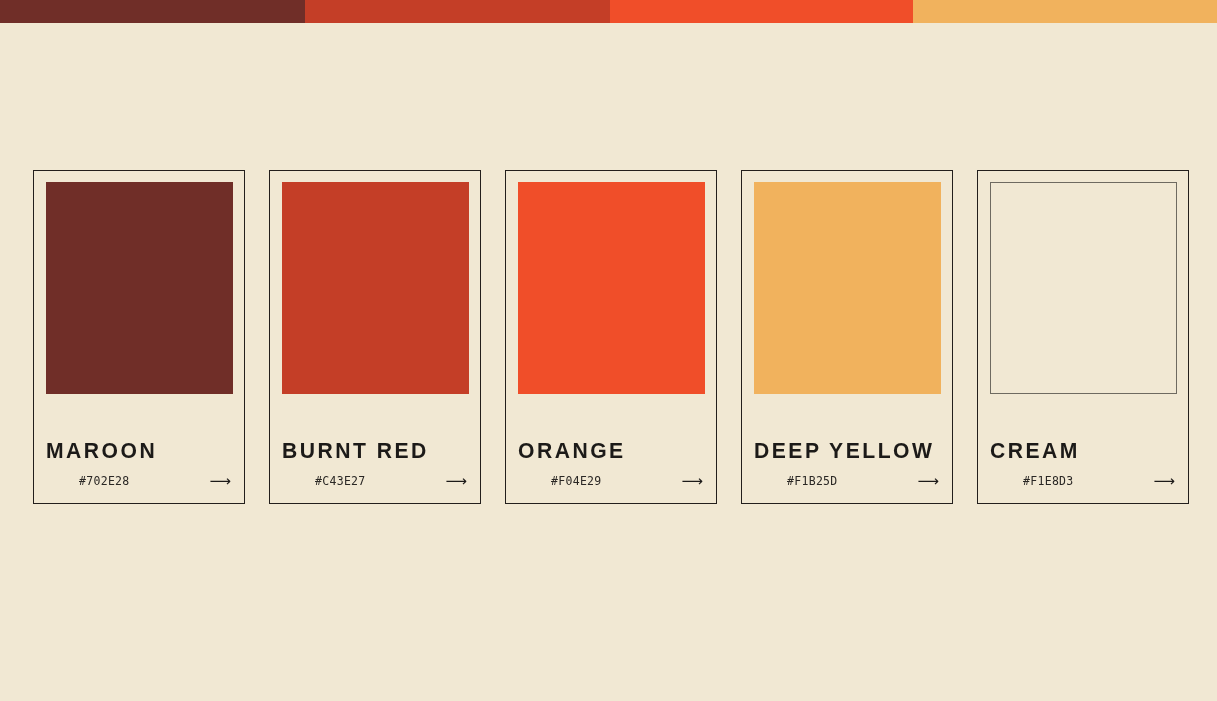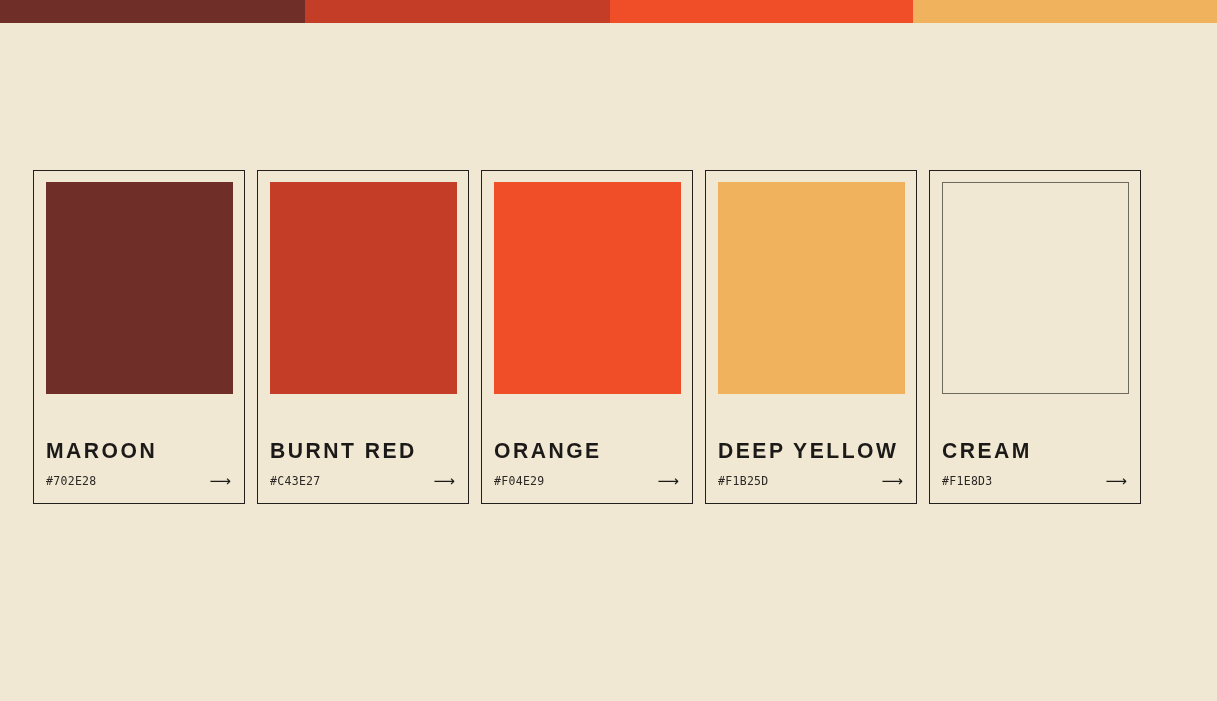--- a/index.html
+++ b/index.html
@@ -33,21 +33,21 @@
   #top-bar .seg.s3 { width: 304px; }
 
   
   #palette-row {
     position: absolute;
     left: 33px;
     top: 170px;
     width: 1156px;
     height: 336px;
     display: flex;
-    gap: 12px;
+    gap: 24px;
   }
 
   .swatch-card {
     width: 212px;
     height: 334px;
     box-sizing: border-box;
     border: 1px solid #231f1c;
     background: #F1E8D3;
     padding: 11px 12px 0 12px;
     display: flex;
@@ -91,20 +91,21 @@
     align-items: center;
     justify-content: space-between;
   }
 
   .hex-code {
     font-family: "DejaVu Sans Mono", monospace;
     font-size: 11.5px;
     letter-spacing: 0.3px;
     color: #2a2724;
     line-height: 1;
+    margin-left: 33px;
   }
 
   .arrow-link {
     font-family: "DejaVu Sans", sans-serif;
     font-size: 15px;
     color: #1c1a18;
     line-height: 1;
     letter-spacing: 0;
     padding-right: 1px;
   }

